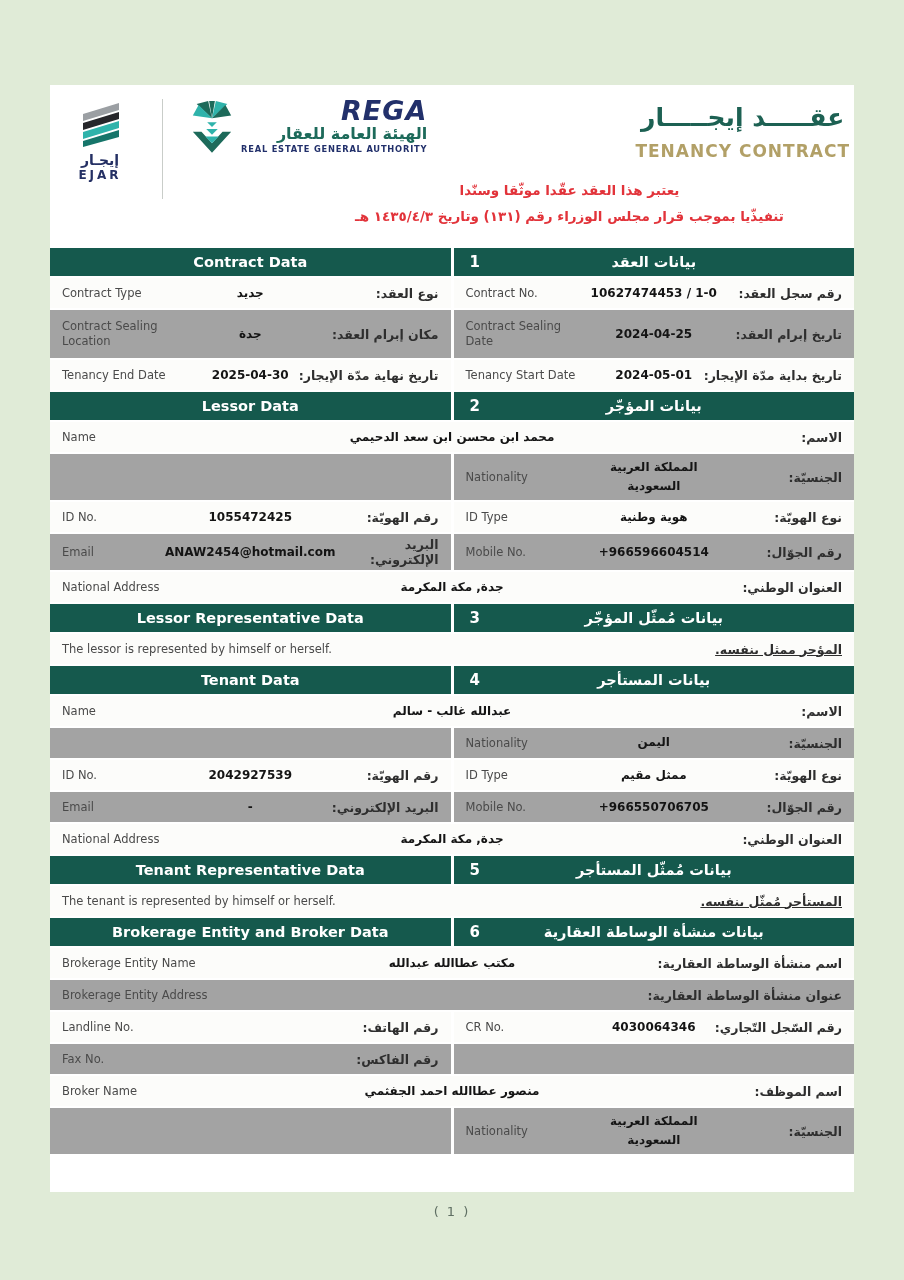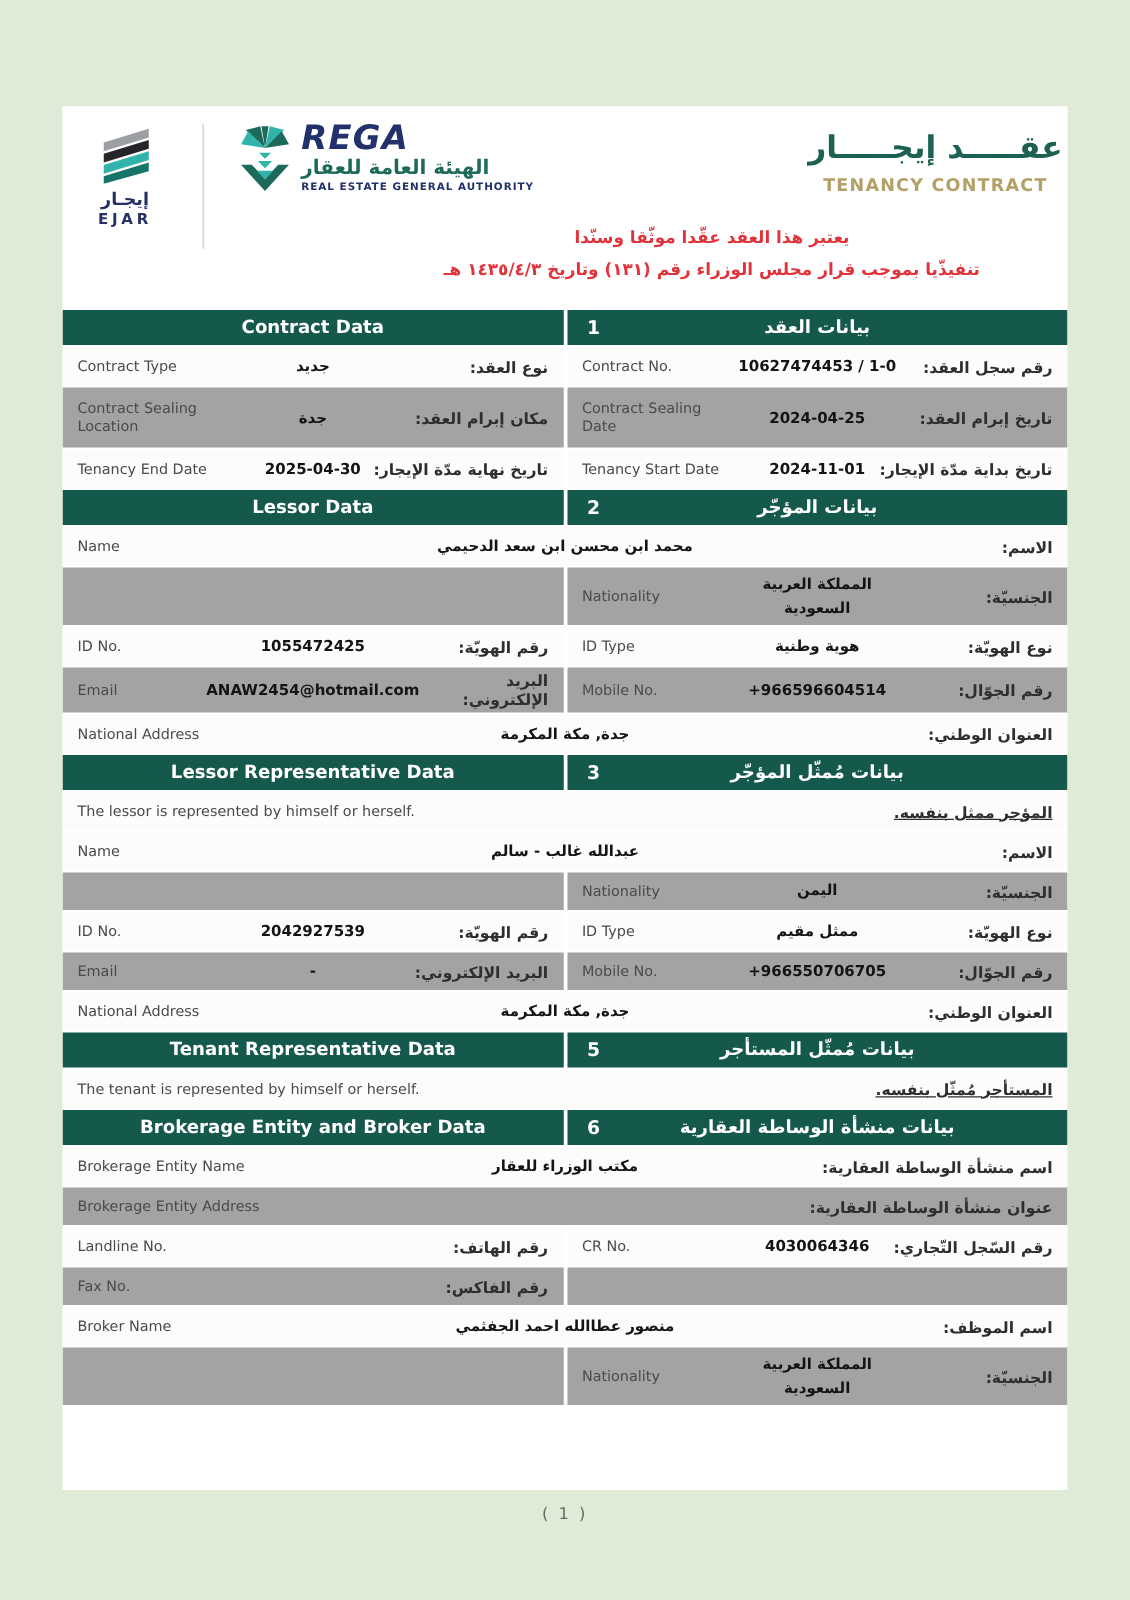--- a/index.html
+++ b/index.html
@@ -14,27 +14,27 @@
     background:#ffffff;overflow:hidden;
   }
   
   .doc-header{position:relative;height:163px;background:#fff;}
   .logos{position:absolute;left:14px;top:12px;display:flex;align-items:flex-start;}
   .ejar-logo{display:flex;flex-direction:column;align-items:center;width:72px;padding-top:4px;}
   .ejar-ar{color:#253064;font-weight:bold;font-size:14px;line-height:1.05;margin-top:2px;}
   .ejar-en{color:#253064;font-weight:bold;font-size:12px;letter-spacing:3px;}
   .logo-divider{width:1px;height:100px;background:#c9cdc9;margin:2px 26px 0 26px;}
   .rega-logo{display:flex;align-items:flex-start;}
-  .rega-text{display:flex;flex-direction:column;margin-left:6px;}
+  .rega-text{display:flex;flex-direction:column;margin-left:6px;align-items:flex-end;}
   .rega-word{color:#22306b;font-weight:bold;font-size:27px;line-height:1;font-style:italic;letter-spacing:1px;}
   .rega-ar{color:#1d6a5a;font-weight:bold;font-size:16px;line-height:1.2;text-align:left;direction:rtl;}
   .rega-en{color:#22306b;font-size:8.3px;letter-spacing:.8px;margin-top:1px;font-weight:bold;}
   .title-block{position:absolute;right:4px;top:18px;text-align:center;}
   .title-ar{color:#1d6153;font-weight:bold;font-size:25px;direction:rtl;}
-  .title-en{color:#b2a067;font-weight:bold;font-size:14px;letter-spacing:1px;margin-top:9px;}
+  .title-en{color:#b2a067;font-weight:bold;font-size:17px;letter-spacing:1px;margin-top:9px;}
   .red-note{
     position:absolute;top:92px;left:290px;right:55px;text-align:center;
     color:#e2333a;font-weight:bold;font-size:13.5px;line-height:1.95;direction:rtl;
   }
   
   .sec-head{display:flex;height:28px;margin-bottom:2px;}
   .sec-head .cell{flex:1;background:#15594d;color:#fff;font-weight:bold;font-size:14.5px;
     position:relative;display:flex;align-items:center;justify-content:center;}
   .sec-head .cell.rt{margin-left:3px;direction:rtl;}
   .sec-head .num{position:absolute;right:16px;top:0;bottom:0;display:flex;align-items:center;font-size:15px;direction:ltr;left:auto;}
@@ -163,21 +163,21 @@
     <div class="half bg-w">
         <div class="cell3">
       <span class="en">Tenancy End Date</span>
       <span class="val">2025-04-30</span>
       <span class="ar">تاريخ نهاية مدّة الإيجار:</span>
     </div>
       </div>
     <div class="half rt bg-w">
         <div class="cell3">
       <span class="en">Tenancy Start Date</span>
-      <span class="val">2024-11-01</span>
+      <span class="val">2024-05-01</span>
       <span class="ar">تاريخ بداية مدّة الإيجار:</span>
     </div>
       </div>
   </div>
 
   <div class="sec-head">
     <div class="cell">Lessor Data</div>
     <div class="cell rt">
       <span>بيانات المؤجّر</span>
       <span class="num">2</span>
@@ -254,20 +254,27 @@
     <div class="cell rt">
       <span>بيانات مُمثّل المؤجّر</span>
       <span class="num">3</span>
     </div>
   </div>
   <div class="note-row bg-w">
     <span class="en">The lessor is represented by himself or herself.</span>
     <span class="ar">المؤجر ممثل بنفسه.</span>
   </div>
 
+  <div class="sec-head">
+    <div class="cell">Tenant Data</div>
+    <div class="cell rt">
+      <span>بيانات المستأجر</span>
+      <span class="num">4</span>
+    </div>
+  </div>
 
   <div class="row bg-w">
     <div class="half" style="flex:1 1 100%;">
         <div class="cell3">
       <span class="en" style="max-width:none">Name</span>
       <span class="val">عبدالله غالب - سالم</span>
       <span class="ar">الاسم:</span>
     </div>
       </div>
   </div>
@@ -344,21 +351,21 @@
     <div class="cell rt">
       <span>بيانات منشأة الوساطة العقارية</span>
       <span class="num">6</span>
     </div>
   </div>
 
   <div class="row bg-w">
     <div class="half" style="flex:1 1 100%;">
         <div class="cell3">
       <span class="en" style="max-width:none">Brokerage Entity Name</span>
-      <span class="val">مكتب الوزراء للعقار</span>
+      <span class="val">مكتب عطاالله عبدالله</span>
       <span class="ar">اسم منشأة الوساطة العقارية:</span>
     </div>
       </div>
   </div>
 
   <div class="row bg-g">
     <div class="half" style="flex:1 1 100%;">
         <div class="cell3">
       <span class="en" style="max-width:none">Brokerage Entity Address</span>
       <span class="val"></span>

